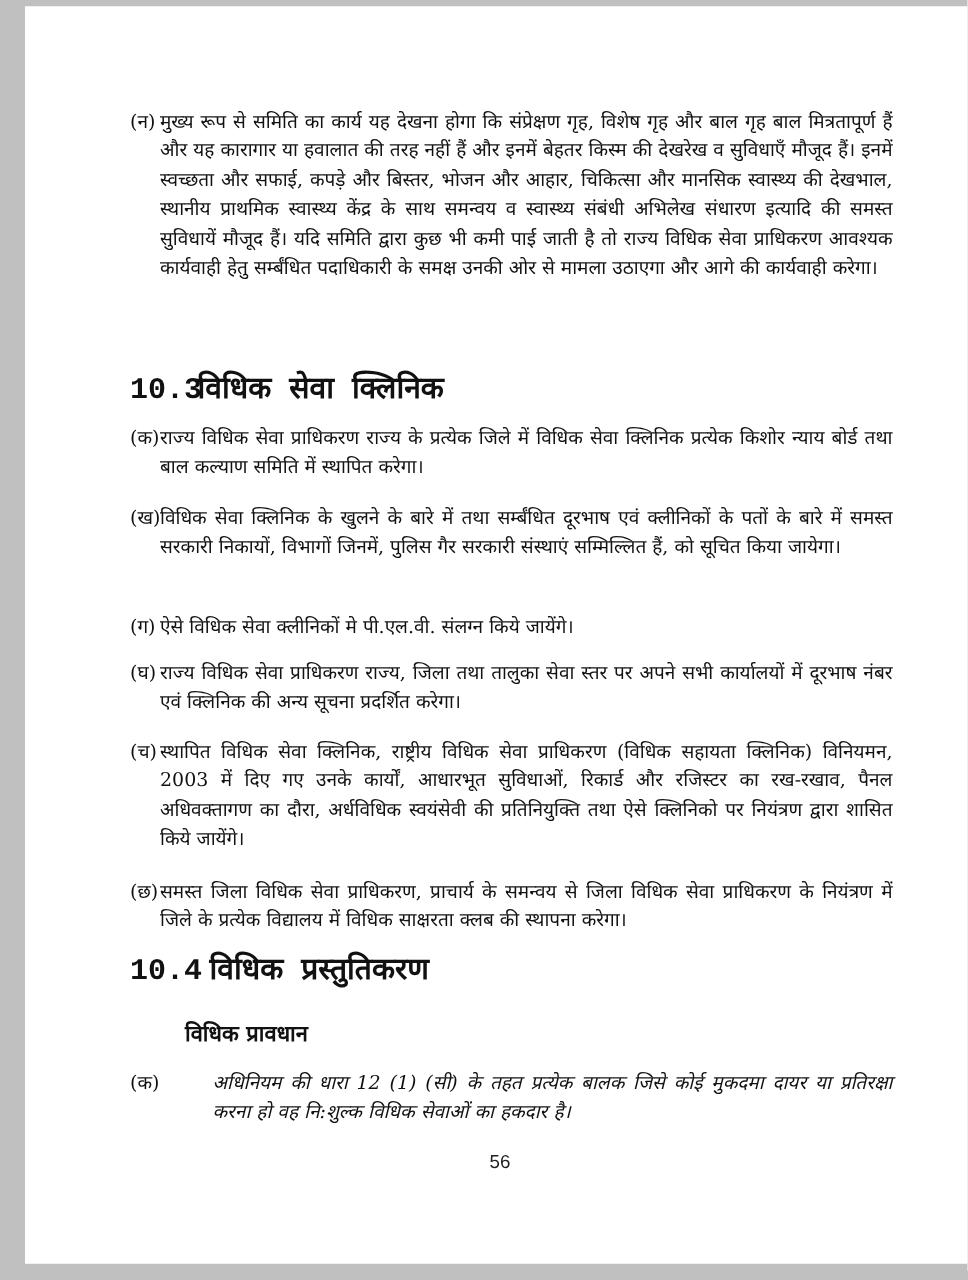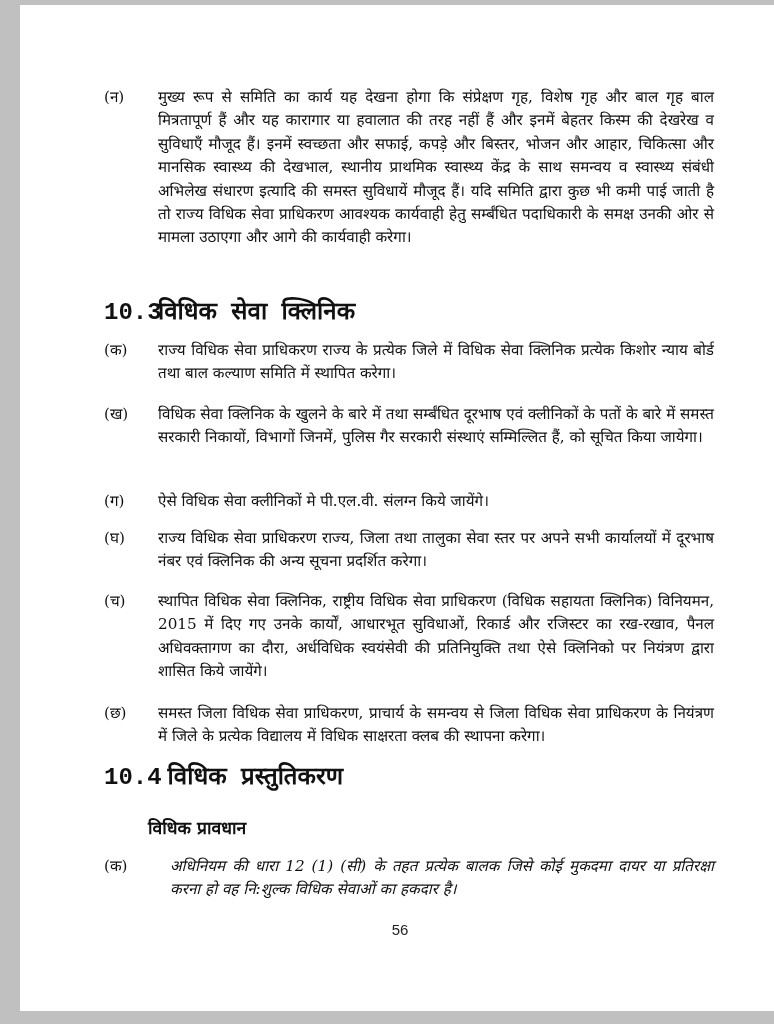--- a/index.html
+++ b/index.html
@@ -15,21 +15,21 @@
   }
   .content { position: absolute; left: 0; top: 0; width: 100%; }
   .item {
     position: absolute; left: 84px; width: 610px;
     font-size: 15.2px; line-height: 23.4px;
   }
   .item .label {
     position: absolute; left: 0; top: 0; width: 50px;
   }
   .item .text {
-    margin-left: 54px; text-align: justify; text-align-last: left;
+    margin-left: 24px; text-align: justify; text-align-last: left;
   }
   .item.wide .text { margin-left: 66px; font-style: italic; }
   .heading {
     position: absolute; left: 84px; font-family: Liberation Mono, monospace;
     font-weight: bold; font-size: 24px; line-height: 24px;
   }
   .heading .num { display: inline-block; width: 54px; }
   .heading.tight .num { width: auto; margin-right: 6px; }
   .subheading {
     position: absolute; left: 128px; font-family: "DejaVu Sans", "Liberation Sans", sans-serif;
@@ -70,21 +70,21 @@
       <div class="text">ऐसे विधिक सेवा क्लीनिकों मे पी.एल.वी. संलग्न किये जायेंगे।</div>
     </div>
 
     <div class="item" style="top:522px">
       <span class="label">(घ)</span>
       <div class="text">राज्य विधिक सेवा प्राधिकरण राज्य, जिला तथा तालुका सेवा स्तर पर अपने सभी कार्यालयों में दूरभाष नंबर एवं क्लिनिक की अन्य सूचना प्रदर्शित करेगा।</div>
     </div>
 
     <div class="item" style="top:585px">
       <span class="label">(च)</span>
-      <div class="text">स्थापित विधिक सेवा क्लिनिक, राष्ट्रीय विधिक सेवा प्राधिकरण (विधिक सहायता क्लिनिक) विनियमन, 2015 में दिए गए उनके कार्यों, आधारभूत सुविधाओं, रिकार्ड और रजिस्टर का रख-रखाव, पैनल अधिवक्तागण का दौरा, अर्धविधिक स्वयंसेवी की प्रतिनियुक्ति तथा ऐसे क्लिनिको पर नियंत्रण द्वारा शासित किये जायेंगे।</div>
+      <div class="text">स्थापित विधिक सेवा क्लिनिक, राष्ट्रीय विधिक सेवा प्राधिकरण (विधिक सहायता क्लिनिक) विनियमन, 2003 में दिए गए उनके कार्यों, आधारभूत सुविधाओं, रिकार्ड और रजिस्टर का रख-रखाव, पैनल अधिवक्तागण का दौरा, अर्धविधिक स्वयंसेवी की प्रतिनियुक्ति तथा ऐसे क्लिनिको पर नियंत्रण द्वारा शासित किये जायेंगे।</div>
     </div>
 
     <div class="item" style="top:697px">
       <span class="label">(छ)</span>
       <div class="text">समस्त जिला विधिक सेवा प्राधिकरण, प्राचार्य के समन्वय से जिला विधिक सेवा प्राधिकरण के नियंत्रण में जिले के प्रत्येक विद्यालय में विधिक साक्षरता क्लब की स्थापना करेगा।</div>
     </div>
 
     <div class="heading tight" style="top:761px">
       <span class="num">10.4</span><span>विधिक प्रस्तुतिकरण</span>
     </div>

